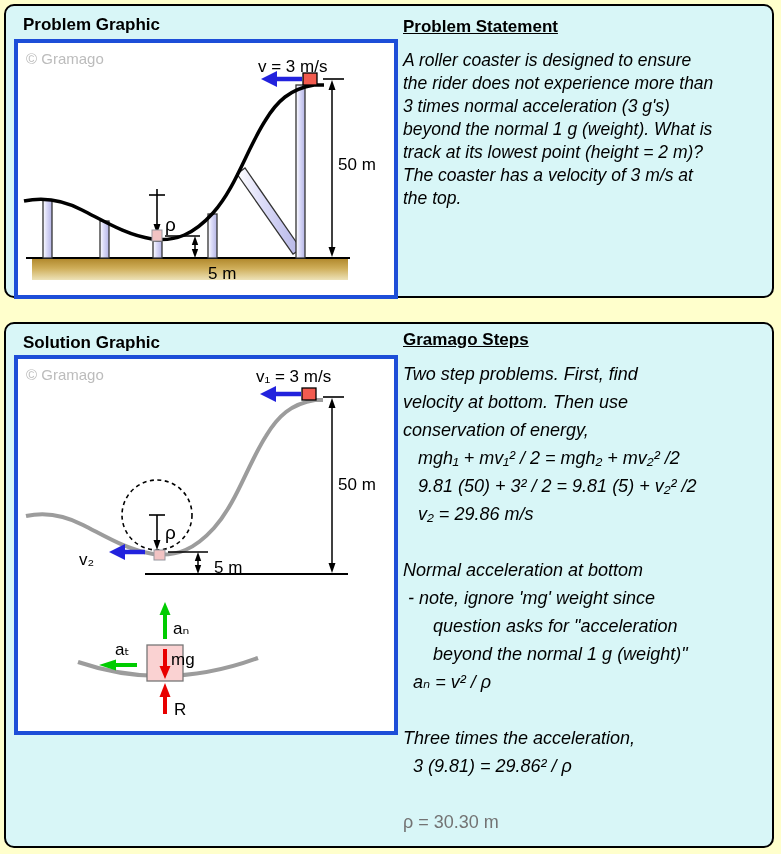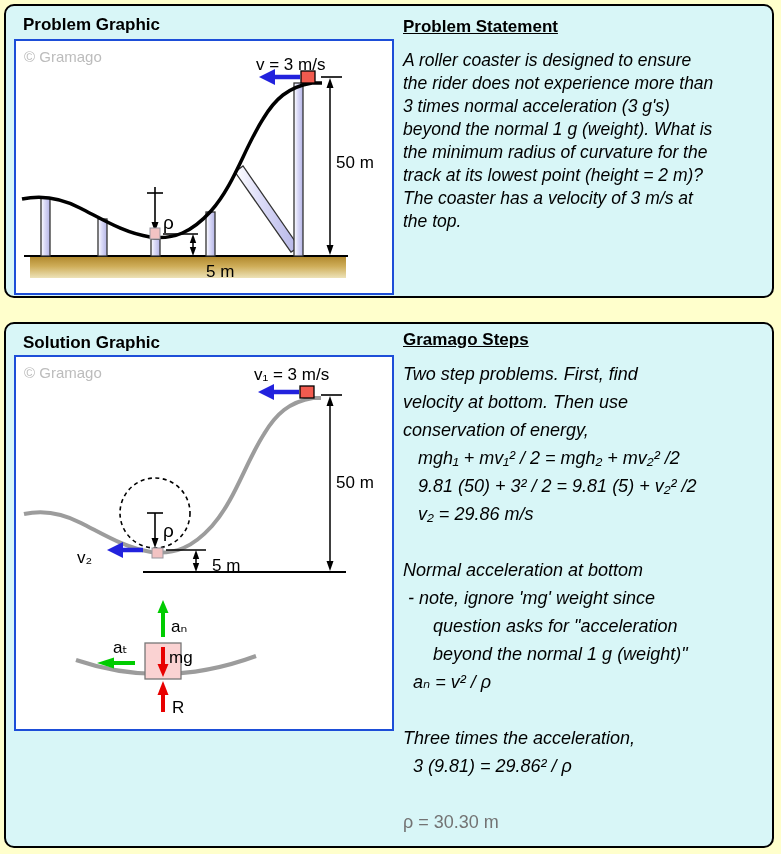--- a/index.html
+++ b/index.html
@@ -13,21 +13,21 @@
     position:absolute; left:4px; width:766px;
     background:#D8F6F7; border:2px solid #000; border-radius:10px;
   }
   #panel-problem  { top:4px;   height:290px; }
   #panel-solution { top:322px; height:522px; }
   .gtitle {
     position:absolute; left:17px; top:9px;
     font-size:17px; font-weight:bold;
   }
   .gbox {
-    position:absolute; background:#FFFFFF; border:2px solid #1d4ed8;
+    position:absolute; background:#FFFFFF; border:4px solid #1d4ed8;
   }
   #problem-gbox  { left:8px; top:33px; width:376px; height:252px; }
   #solution-gbox { left:8px; top:31px; width:376px; height:372px; }
   .col-title {
     position:absolute; left:397px;
     font-size:17px; font-weight:bold; text-decoration:underline;
   }
   #problem-col-title  { top:11px; }
   #solution-col-title { top:6px; }
   .tlines { position:absolute; left:397px; width:368px; }
@@ -113,21 +113,20 @@
       </g>
     </svg>
   </div>
 
   <div class="col-title" id="problem-col-title">Problem Statement</div>
   <div class="tlines" id="statement-lines">
       <div class="tline">A roller coaster is designed to ensure</div>
       <div class="tline">the rider does not experience more than</div>
       <div class="tline">3 times normal acceleration (3 g's)</div>
       <div class="tline">beyond the normal 1 g (weight). What is</div>
-      <div class="tline">the minimum radius of curvature for the</div>
       <div class="tline">track at its lowest point (height = 2 m)?</div>
       <div class="tline">The coaster has a velocity of 3 m/s at</div>
       <div class="tline">the top.</div>
     </div>
 </div>
 
 <div class="panel" id="panel-solution">
   <div class="gtitle">Solution Graphic</div>
 
   <div class="gbox" id="solution-gbox">

